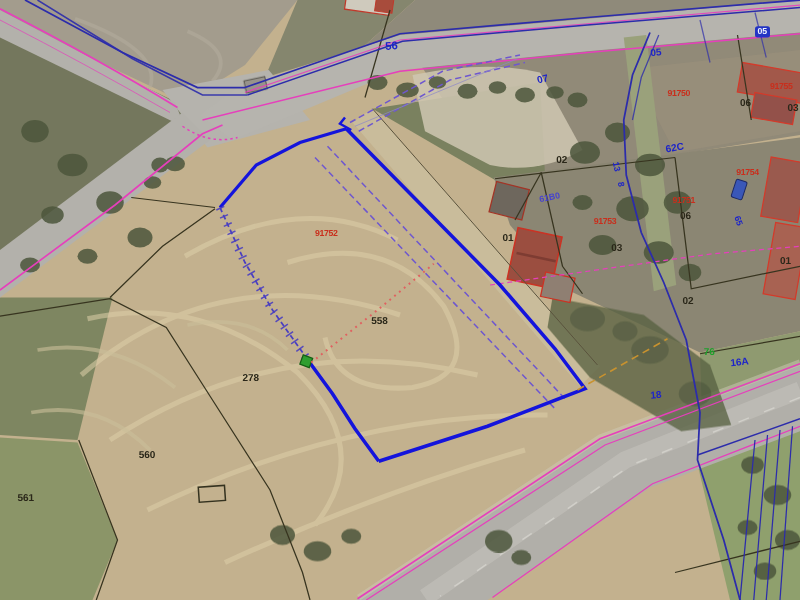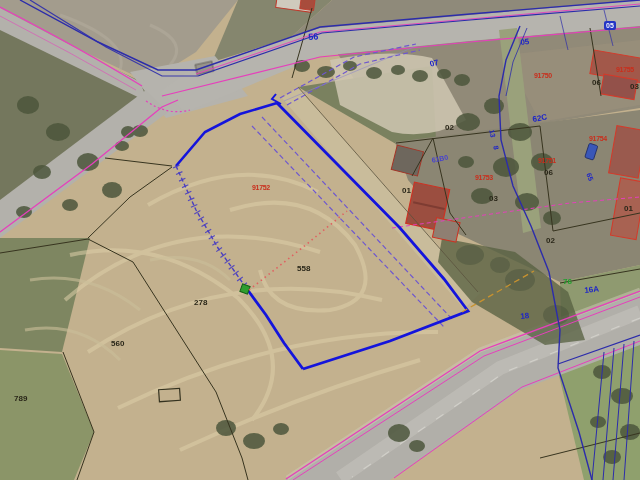--- a/index.html
+++ b/index.html
@@ -224,23 +224,23 @@
       <span class="lbl black" style="left: 544px; top: 169px; font-size: 8px;">06</span>
       <span class="lbl red" style="left: 475px; top: 174px; font-size: 7px;">91753</span>
       <span class="lbl black" style="left: 402px; top: 187px; font-size: 8px;">01</span>
       <span class="lbl black" style="left: 489px; top: 195px; font-size: 8px;">03</span>
       <span class="lbl black" style="left: 546px; top: 237px; font-size: 8px;">02</span>
       <span class="lbl black" style="left: 624px; top: 205px; font-size: 8px;">01</span>
       <span class="lbl blue" style="left: 592px; top: 172px; font-size: 7px; transform: rotate(70deg);">65</span>
       <span class="lbl bluebox" style="left: 604px; top: 21px; font-size: 7px;">05</span>
       <span class="lbl red" style="left: 589px; top: 135px; font-size: 7px;">91754</span>
       <span class="lbl red" style="left: 252px; top: 184px; font-size: 7px;">91752</span>
-      <span class="lbl black" style="left: 297px; top: 253px; font-size: 8px; margin-top: 12px;">558</span>
+      <span class="lbl black" style="left: 297px; top: 253px; font-size: 8px;">558</span>
       <span class="lbl black" style="left: 194px; top: 299px; font-size: 8px;">278</span>
-      <span class="lbl black" style="left: 111px; top: 340px; font-size: 8px;">560</span>
-      <span class="lbl black" style="left: 14px; top: 395px; font-size: 8px;">789</span>
+      <span class="lbl black" style="left: 111px; top: 360px; font-size: 8px;">560</span>
+      <span class="lbl black" style="left: 14px; top: 395px; font-size: 8px;">561</span>
       <span class="lbl green" style="left: 563px; top: 278px; font-size: 8px;">76</span>
       <span class="lbl blue" style="left: 584px; top: 287px; font-size: 8px; transform: rotate(-6deg);">16A</span>
       <span class="lbl blue" style="left: 520px; top: 313px; font-size: 8px; transform: rotate(-6deg);">18</span>
       <span class="lbl black" style="left: 630px; top: 83px; font-size: 8px;">03</span>
       <span class="lbl red" style="left: 616px; top: 66px; font-size: 7px;">91755</span>
     </div>
 </div>
 
 </body></html>

